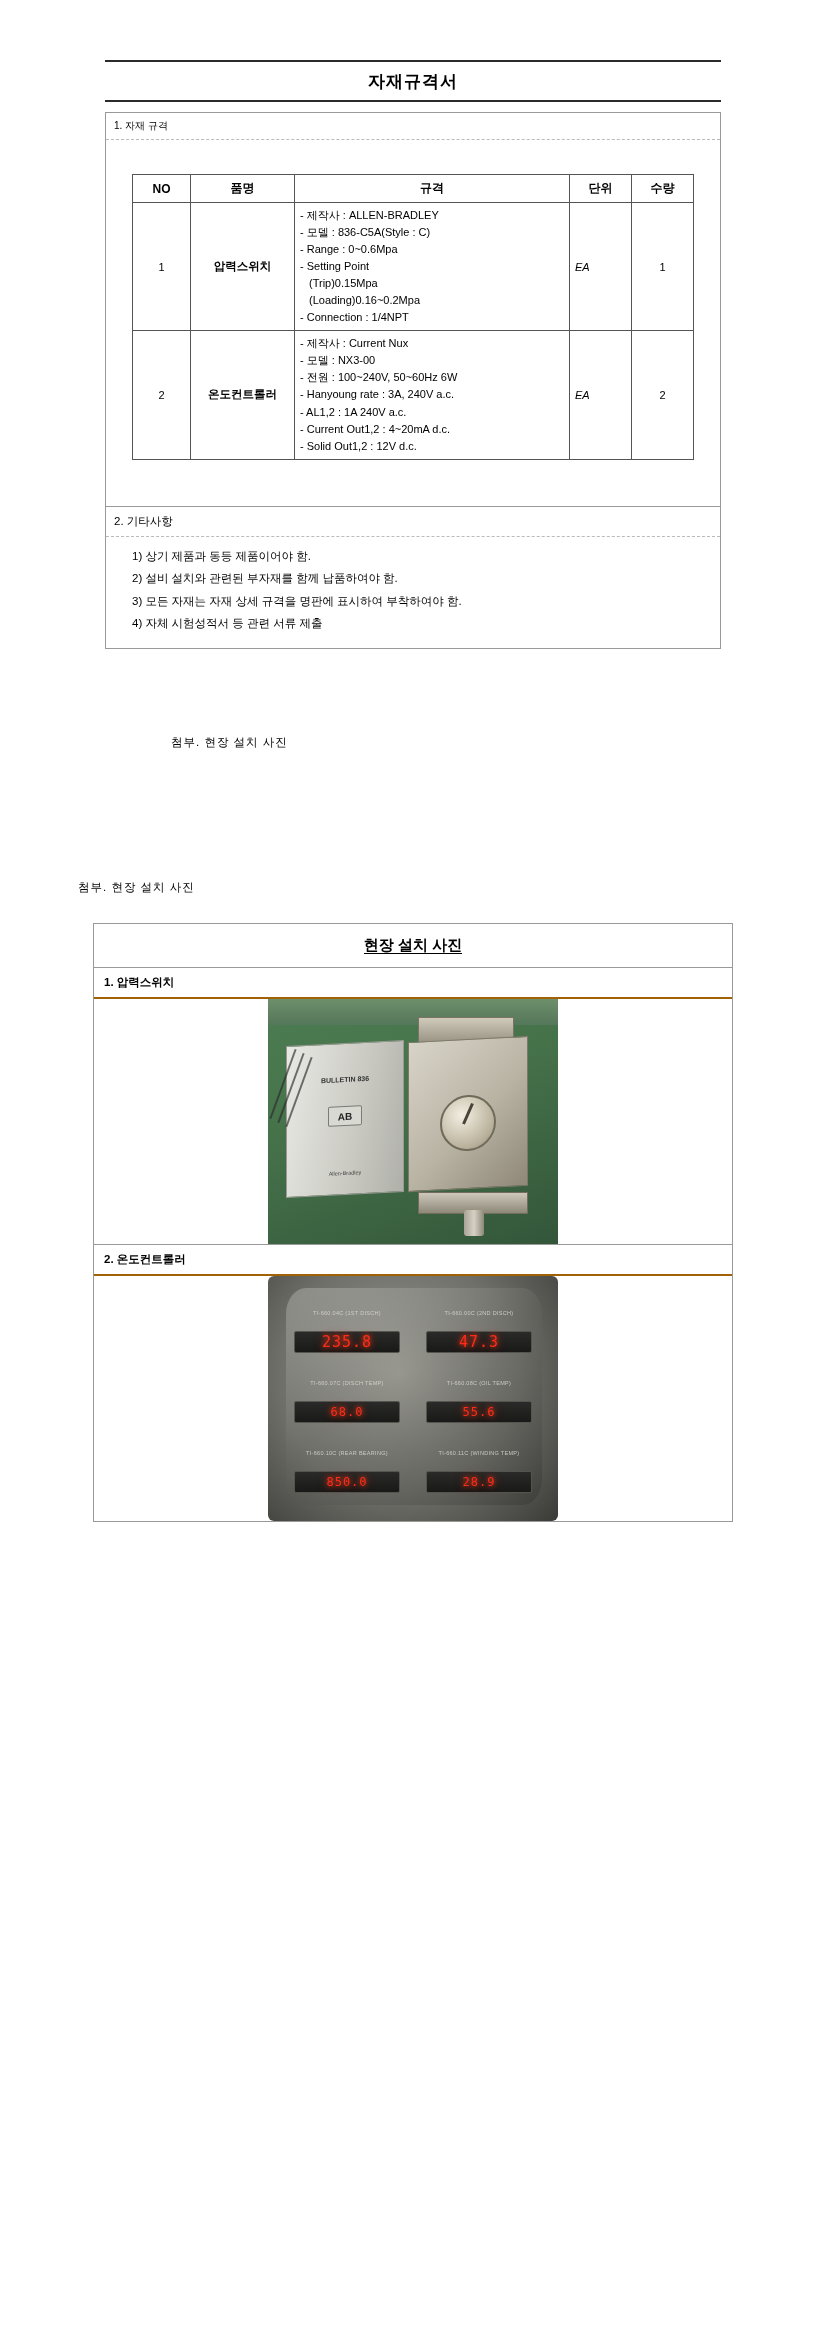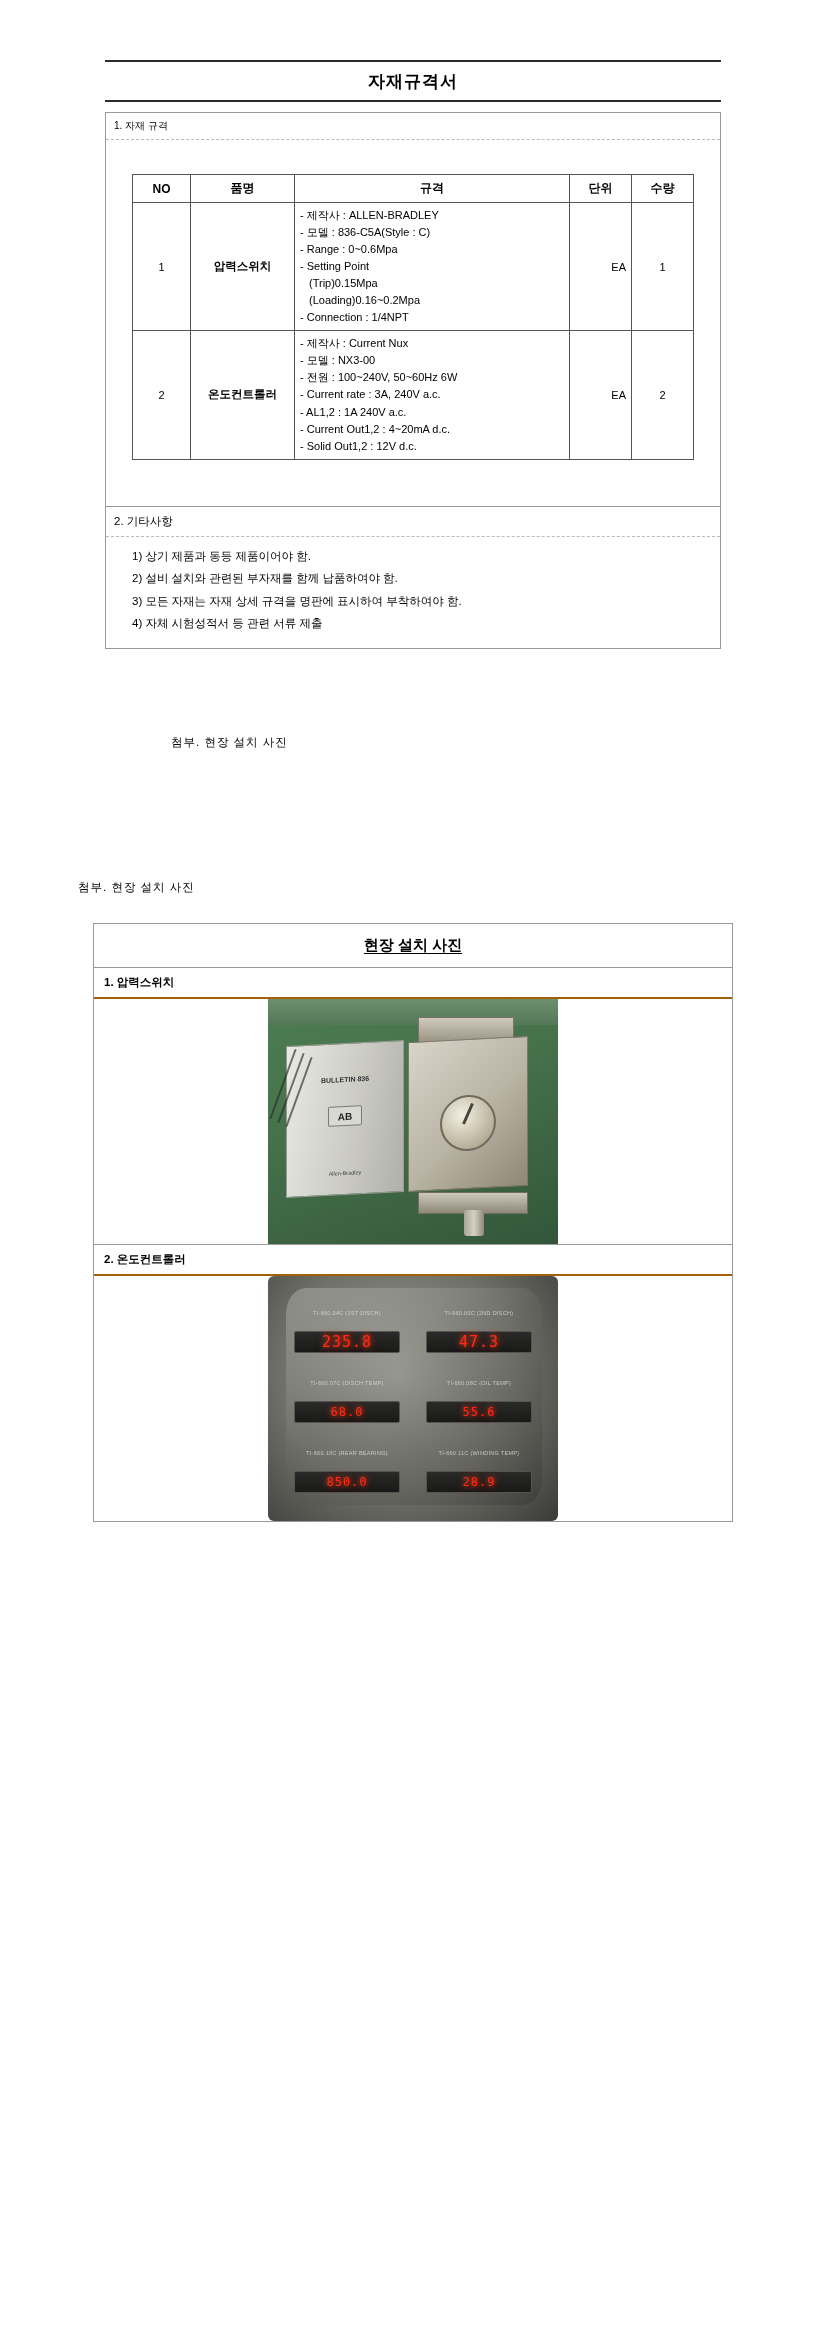--- a/index.html
+++ b/index.html
@@ -70,21 +70,21 @@
   table.spec thead th {
     text-align: center;
     font-weight: bold;
     font-size: 12px;
     padding: 5px 4px;
     background: #ffffff;
   }
   td.col-no { width: 58px; text-align: center; }
   td.col-name { width: 104px; text-align: center; font-weight: bold; font-size: 11.5px; }
   td.col-spec { padding: 5px 8px; }
-  td.col-unit { width: 62px; text-align: right; }
+  td.col-unit { width: 62px; text-align: left; font-style: italic; }
   td.col-qty { width: 62px; text-align: center; }
 
   .spec-lines { line-height: 1.55; }
   .spec-lines div { white-space: nowrap; }
   .spec-lines div.indent { padding-left: 9px; }
 
   .notes-head {
     font-size: 11.5px;
     padding: 7px 8px 7px 8px;
     border-top: 1px solid #999999;
@@ -290,21 +290,21 @@
               <td class="col-qty">1</td>
             </tr>
             <tr>
               <td class="col-no">2</td>
               <td class="col-name">온도컨트롤러</td>
               <td class="col-spec">
                 <div class="spec-lines">
                   <div>-  제작사 : Current Nux</div>
                   <div>-  모델 : NX3-00</div>
                   <div>-  전원 : 100~240V, 50~60Hz 6W</div>
-                  <div>-  Current  rate : 3A, 240V a.c.</div>
+                  <div>-  Hanyoung  rate : 3A, 240V a.c.</div>
                   <div>-  AL1,2 : 1A 240V a.c.</div>
                   <div>-  Current  Out1,2 : 4~20mA  d.c.</div>
                   <div>-  Solid  Out1,2 : 12V  d.c.</div>
                 </div>
               </td>
               <td class="col-unit">EA</td>
               <td class="col-qty">2</td>
             </tr>
           </tbody>
         </table>

